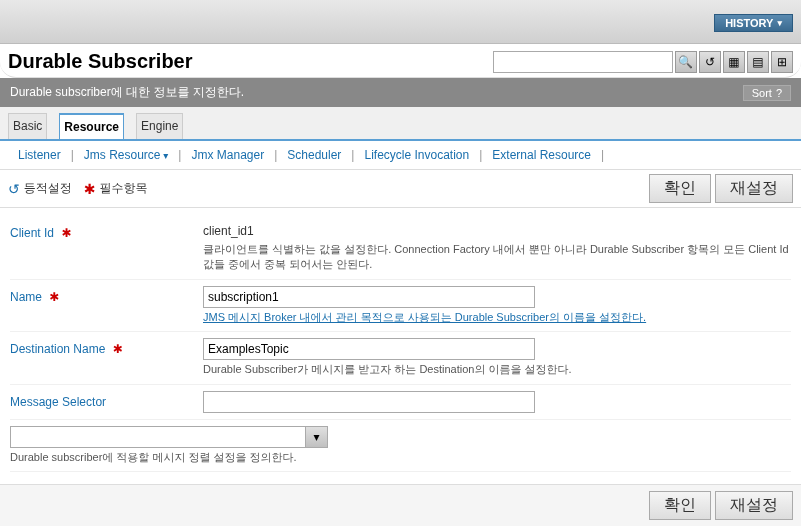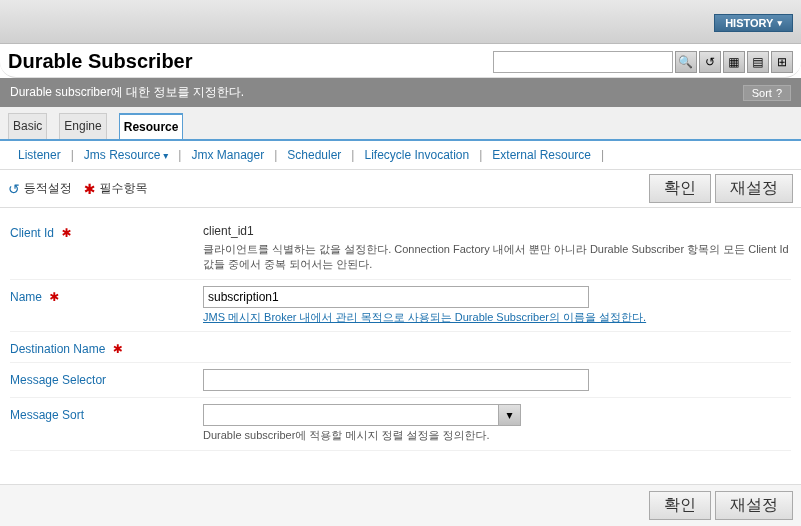--- a/index.html
+++ b/index.html
@@ -210,21 +210,21 @@
       color: #333;
       padding: 2px 0;
     }
     .form-desc {
       font-size: 11px;
       color: #555;
       margin-top: 2px;
       line-height: 1.4;
     }
     .form-input {
-      width: 386px;
+      width: 332px;
       height: 22px;
       border: 1px solid #aaa;
       padding: 2px 4px;
       font-size: 12px;
       background: #fff;
     }
     .form-select-container {
       display: flex;
       align-items: center;
       gap: 0;
@@ -292,22 +292,22 @@
 <div class="desc-bar">
   <span>Durable subscriber에 대한 정보를 지정한다.</span>
   <button class="help-btn">
     <span>Sort</span>
     <span>?</span>
   </button>
 </div>
 
 <div class="tab-bar">
   <div class="tab">Basic</div>
+  <div class="tab active">Resource</div>
   <div class="tab">Engine</div>
-  <div class="tab active">Resource</div>
 </div>
 
 <div class="sub-nav">
   <a class="sub-nav-item">Listener</a>
   <span class="sub-nav-sep">|</span>
   <a class="sub-nav-item with-arrow">Jms Resource</a>
   <span class="sub-nav-sep">|</span>
   <a class="sub-nav-item">Jmx Manager</a>
   <span class="sub-nav-sep">|</span>
   <a class="sub-nav-item">Scheduler</a>
@@ -357,35 +357,36 @@
       <input class="form-input" type="text" value="subscription1" style="">
       <div class="form-desc highlight-blue">JMS 메시지 Broker 내에서 관리 목적으로 사용되는 Durable Subscriber의 이름을 설정한다.</div>
     </div>
   </div>
 
   <div class="form-row">
     <div class="form-label">
       <span>Destination Name</span>
       <span class="required">✱</span>
     </div>
+    <div class="form-content">
+      <input class="form-input" type="text" value="ExamplesTopic" style="">
+      <div class="form-desc">Durable Subscriber가 메시지를 받고자 하는 Destination의 이름을 설정한다.</div>
+    </div>
   </div>
 
   <div class="form-row">
     <div class="form-label">
       <span>Message Selector</span>
     </div>
     <div class="form-content">
       <input class="form-input" type="text" value="" style="">
     </div>
   </div>
 
   <div class="form-row">
-    <div class="form-label">
-      <span>Message Sort</span>
-    </div>
     <div class="form-content">
       <div class="form-select-container">
         <select class="form-select">
           <option value=""></option>
         </select>
         <div class="select-arrow-btn">▾</div>
       </div>
       <div class="form-desc">Durable subscriber에 적용할 메시지 정렬 설정을 정의한다.</div>
     </div>
   </div>

